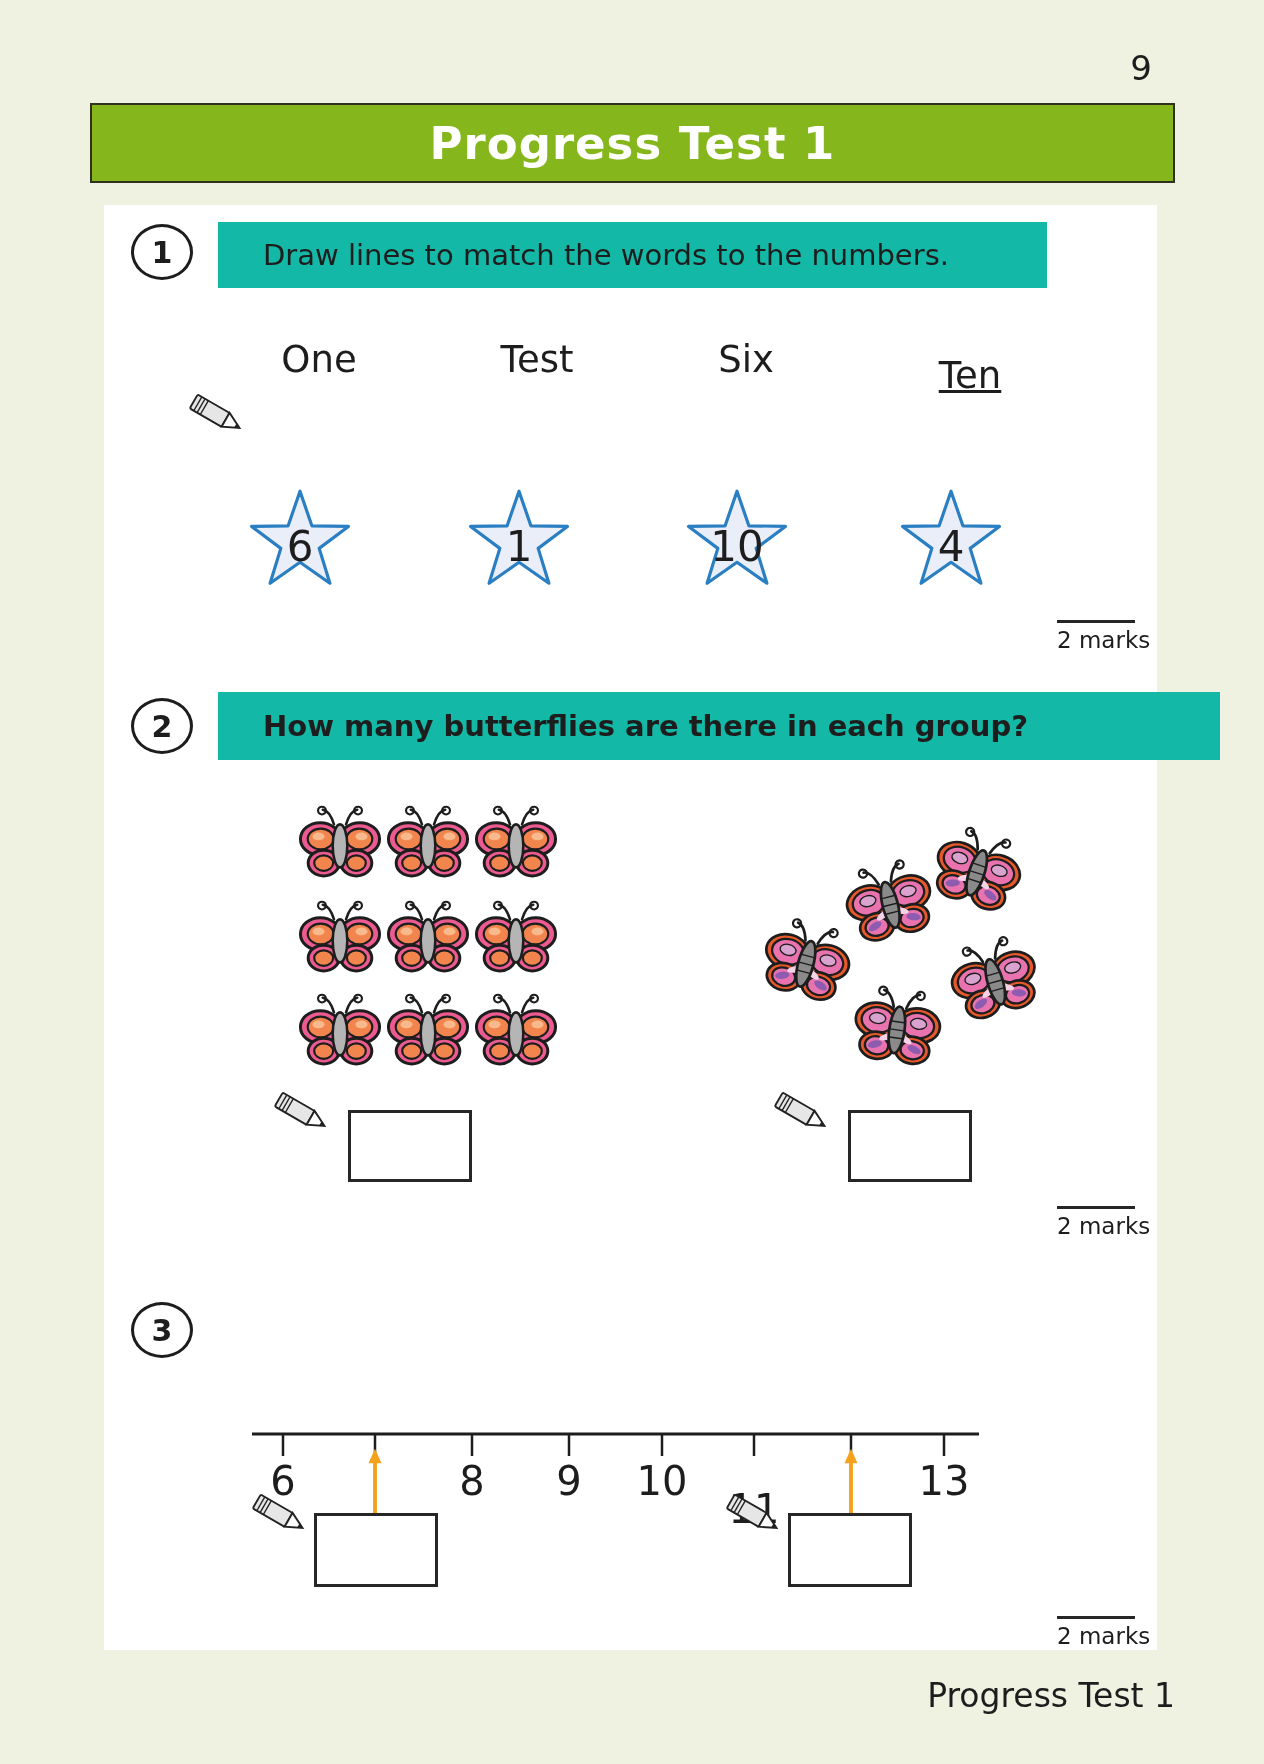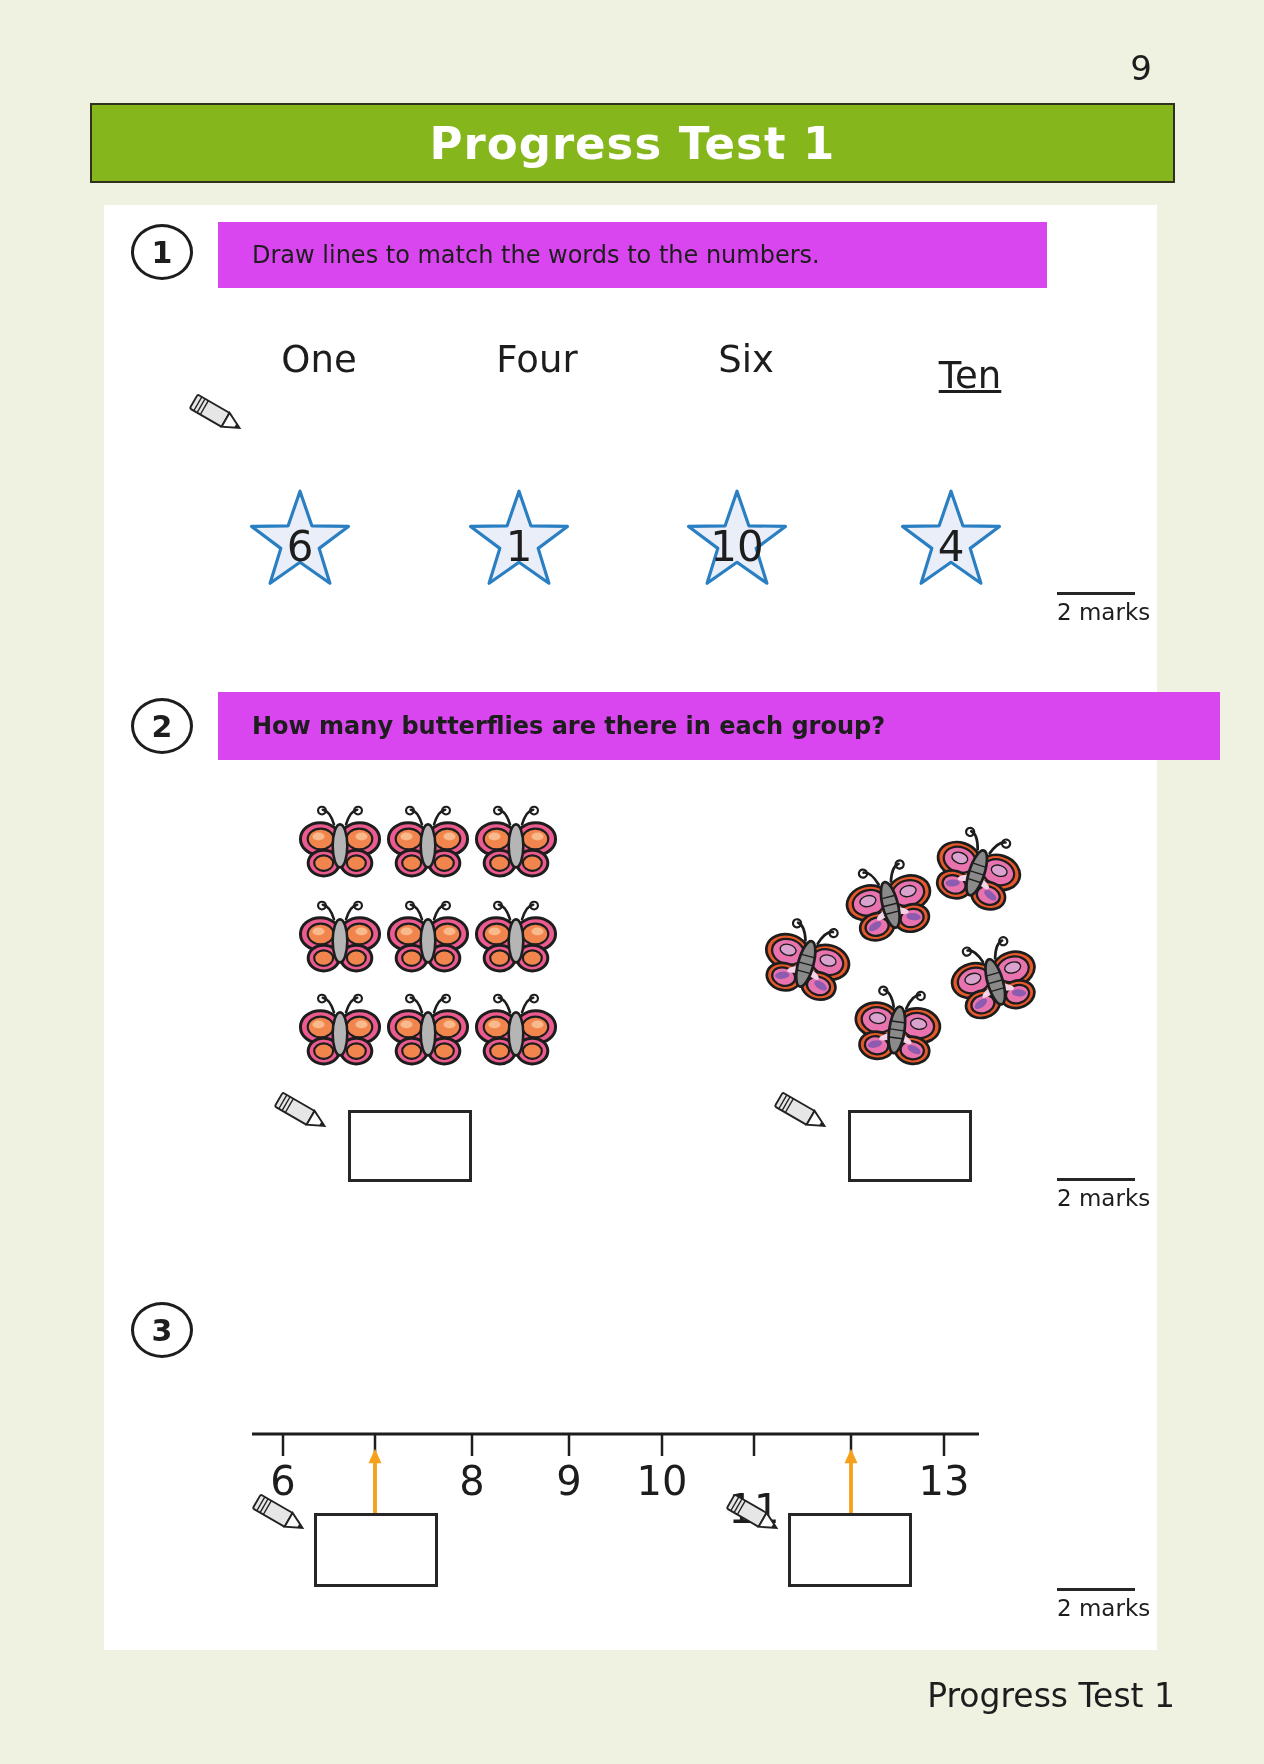--- a/index.html
+++ b/index.html
@@ -23,39 +23,39 @@
     position:absolute; left:104px; top:205px; width:1053px; height:1445px;
     background:#ffffff;
   }
   .qbadge{
     position:absolute; width:62px; height:56px; box-sizing:border-box;
     border:3px solid #1d1d1d; border-radius:50%;
     background:#fff; display:flex; align-items:center; justify-content:center;
     font-size:30px; font-weight:bold;
   }
   .qstrip{
-    position:absolute; background:#d946ef; box-sizing:border-box;
-    display:flex; align-items:center; padding-left:34px;
-    font-size:24px;
+    position:absolute; background:#14b8a6; box-sizing:border-box;
+    display:flex; align-items:center; padding-left:45px;
+    font-size:29px;
   }
   .word{
     position:absolute; transform:translateX(-50%);
     font-size:37px; white-space:nowrap;margin-left:20px;
   }
   .star-wrap{ position:absolute; width:110px; height:106px; transform:translate(-50%,-50%); }
   .star-num{
     position:absolute; left:50%; top:56%; transform:translate(-50%,-50%);
     font-size:42px;
   }
   .bfly{ position:absolute; transform:translate(-50%,-50%); }
   .answer-box{
     position:absolute; box-sizing:border-box;
     border:3px solid #262626; background:#ffffff;
   }
-  .marks{ position:absolute; width:78px; text-align:center; }
+  .marks{ position:absolute; width:78px; text-align:center;margin-top:28px; }
   .marks .rule{ border-top:3px solid #262626; }
   .marks .mtext{ font-size:23px; margin-top:4px; white-space:nowrap; }
   .pencil-svg{ position:absolute; }
   .arrow-svg{ position:absolute; }
   .nline-svg{ position:absolute; left:240px; top:1420px; }
   .nl-label{ position:absolute; transform:translateX(-50%); font-size:40px; top:1458px; }
   .footer{
     position:absolute; top:1676px; right:89px;
     font-size:33px;
   }
@@ -140,21 +140,21 @@
     <span>1</span>
   </div>
   <div class="qstrip" style="left:218px; top:222px; width:829px; height:66px;">
     <span>Draw lines to match the words to the numbers.</span>
   </div>
   <svg class="pencil-svg" style="left:185px; top:392px;" width="66" height="48">
       <use href="#sym-pencil"></use>
     </svg>
   <div id="q1-words">
       <span class="word" style="left: 299px; top: 338px;">One</span>
-      <span class="word" style="left: 517px; top: 338px;">Four</span>
+      <span class="word" style="left: 517px; top: 338px;">Test</span>
       <span class="word" style="left: 726px; top: 338px;">Six</span>
       <span class="word" style="left: 950px; top: 354px; text-decoration: underline;">Ten</span>
     </div>
   <div id="q1-stars">
       <div class="star-wrap" style="left: 300px; top: 540px;"><svg width="110" height="106" viewBox="0 0 100 100">
           <use href="#sym-star"></use>
         </svg><span class="star-num">6</span></div>
       <div class="star-wrap" style="left: 519px; top: 540px;"><svg width="110" height="106" viewBox="0 0 100 100">
           <use href="#sym-star"></use>
         </svg><span class="star-num">1</span></div>

